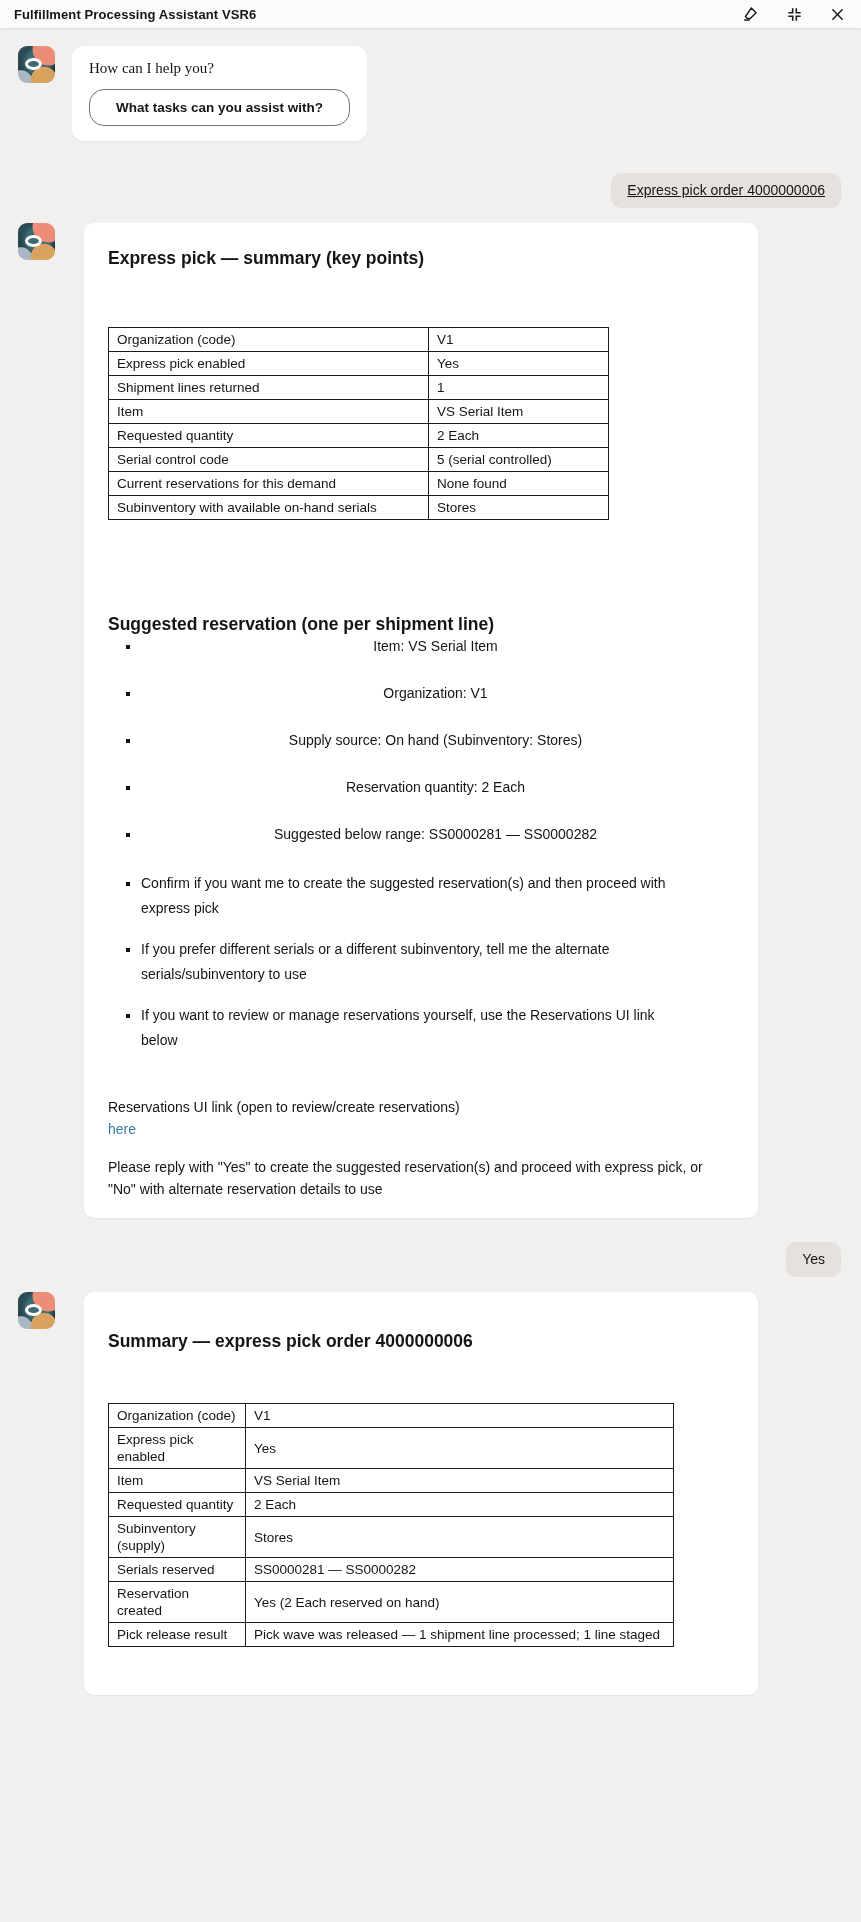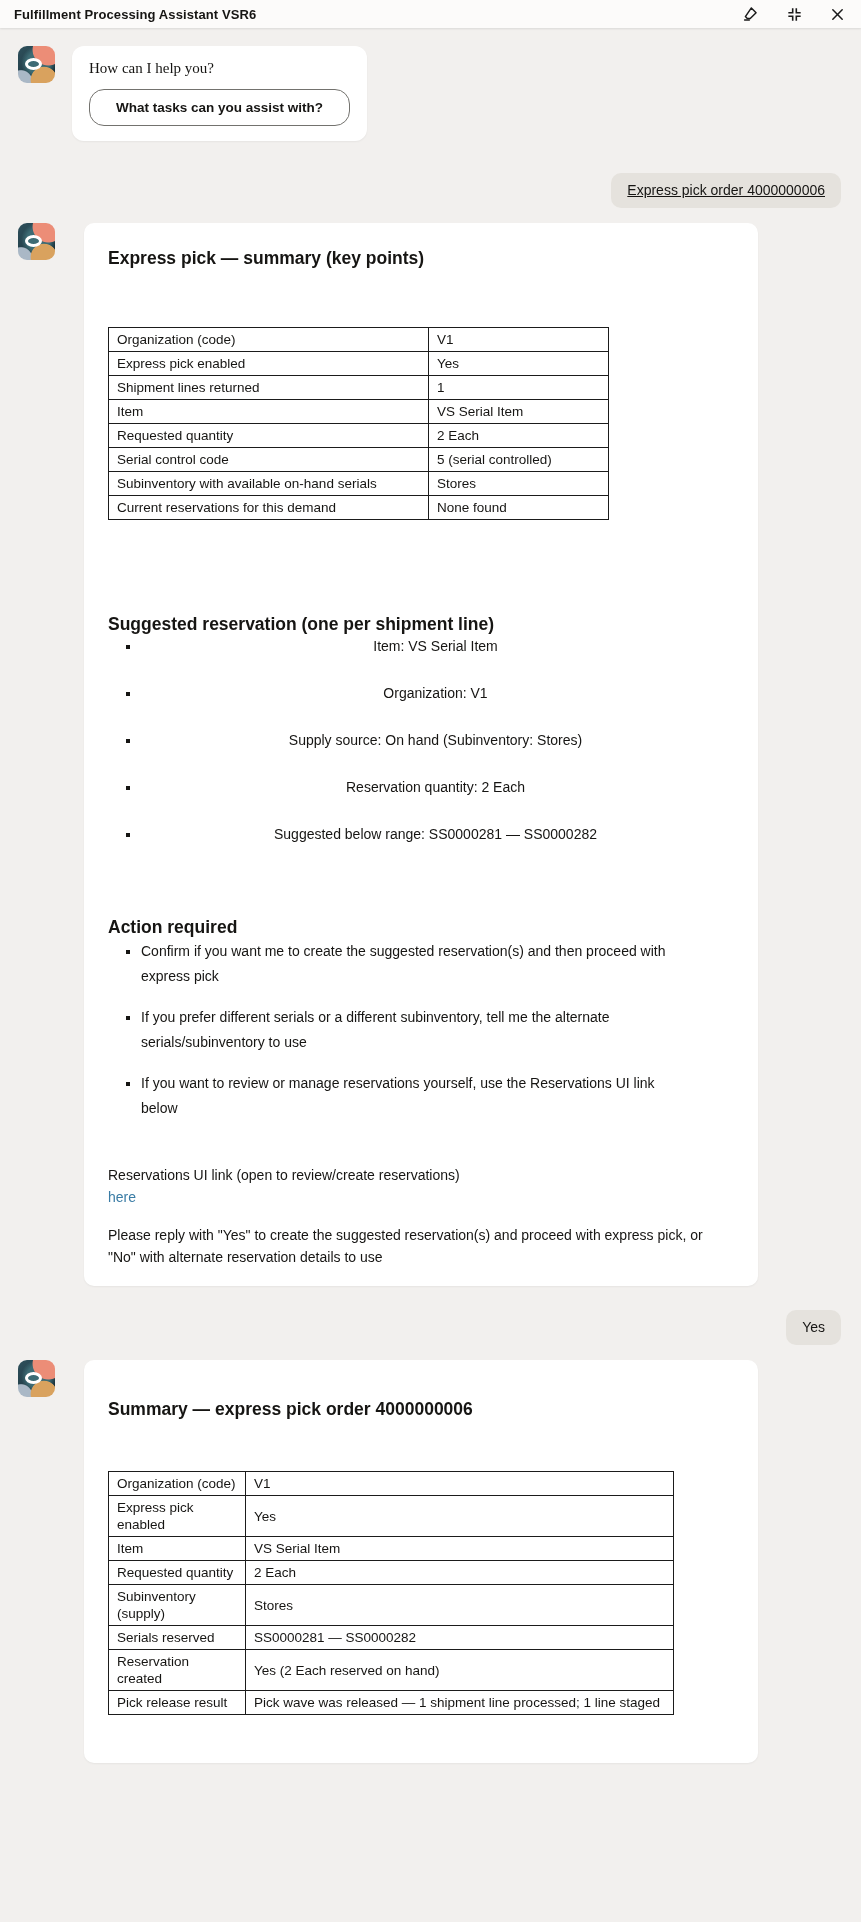--- a/index.html
+++ b/index.html
@@ -192,47 +192,46 @@
               <td class="k">Requested quantity</td>
               <td class="v">2 Each</td>
             </tr>
 
             <tr>
               <td class="k">Serial control code</td>
               <td class="v">5 (serial controlled)</td>
             </tr>
 
             <tr>
+              <td class="k">Current reservations for this demand</td>
+              <td class="v">None found</td>
+            </tr>
+
+            <tr>
               <td class="k">Subinventory with available on-hand serials</td>
               <td class="v">Stores</td>
             </tr>
-
-            <tr>
-              <td class="k">Current reservations for this demand</td>
-              <td class="v">None found</td>
-            </tr>
           </tbody>
       </table>
 
       <h2 class="h-reservation">Suggested reservation (one per shipment line)</h2>
 
       <ul class="points points-reservation">
 
           <li>Item: VS Serial Item</li>
 
           <li>Organization: V1</li>
 
           <li>Supply source: On hand (Subinventory: Stores)</li>
 
           <li>Reservation quantity: 2 Each</li>
 
           <li>Suggested below range: SS0000281 — SS0000282</li>
         </ul>
 
-      <h2 class="h-action">Action required</h2>
 
       <ul class="points points-action">
 
           <li>Confirm if you want me to create the suggested reservation(s) and then proceed with express pick</li>
 
           <li>If you prefer different serials or a different subinventory, tell me the alternate serials/subinventory to use</li>
 
           <li>If you want to review or manage reservations yourself, use the Reservations UI link below</li>
         </ul>
 

